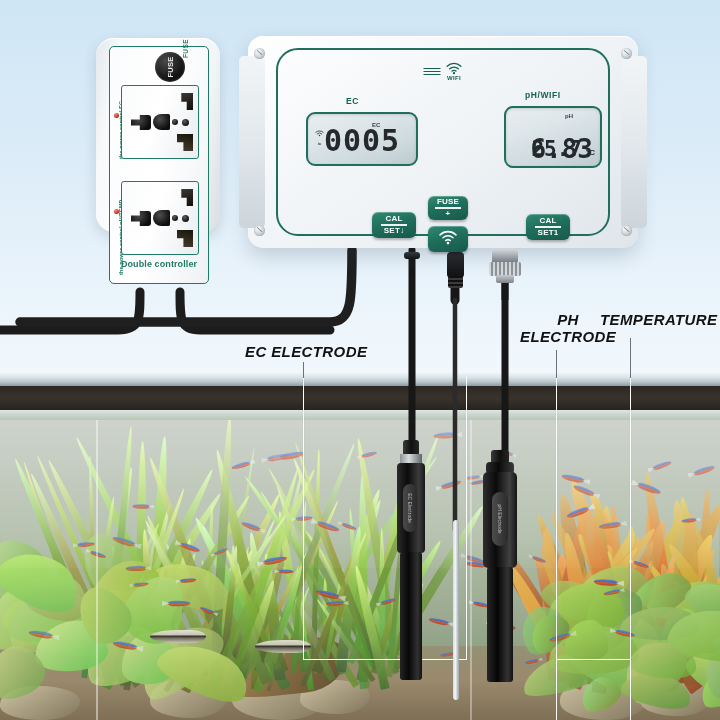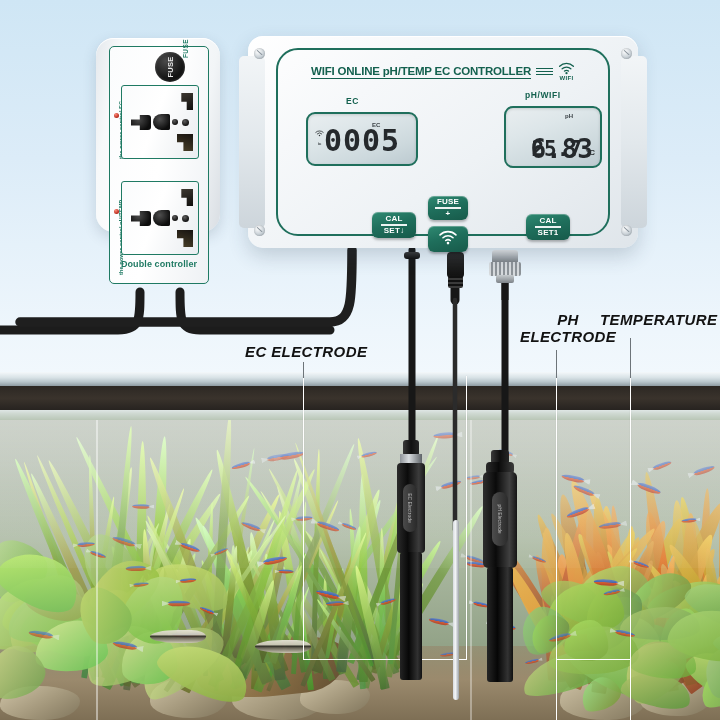--- a/index.html
+++ b/index.html
@@ -913,21 +913,20 @@
     <div class="ctrl-tab left"></div>
     <div class="ctrl-tab right"></div>
     <div class="screw tl"></div>
     <div class="screw bl"></div>
     <div class="screw tr"></div>
     <div class="screw br"></div>
 
     <div class="green-frame"></div>
 
     <div class="ctrl-title-row">
-      <span class="ctrl-title">WIFI ONLINE pH/TEMP EC CONTROLLER</span>
       <span class="title-bars">
           <i></i>
           <i></i>
           <i></i>
         </span>
       <span class="wifi-badge">
         <svg width="17" height="13" viewBox="0 0 22 17" aria-hidden="true">
           <path d="M2 5.5 A13 13 0 0 1 20 5.5" stroke="#14614f" stroke-width="1.7" fill="none" stroke-linecap="round"></path>
           <path d="M5.3 8.8 A8.5 8.5 0 0 1 16.7 8.8" stroke="#14614f" stroke-width="1.7" fill="none" stroke-linecap="round"></path>
           <path d="M8.4 11.9 A4.2 4.2 0 0 1 13.6 11.9" stroke="#14614f" stroke-width="1.7" fill="none" stroke-linecap="round"></path>

